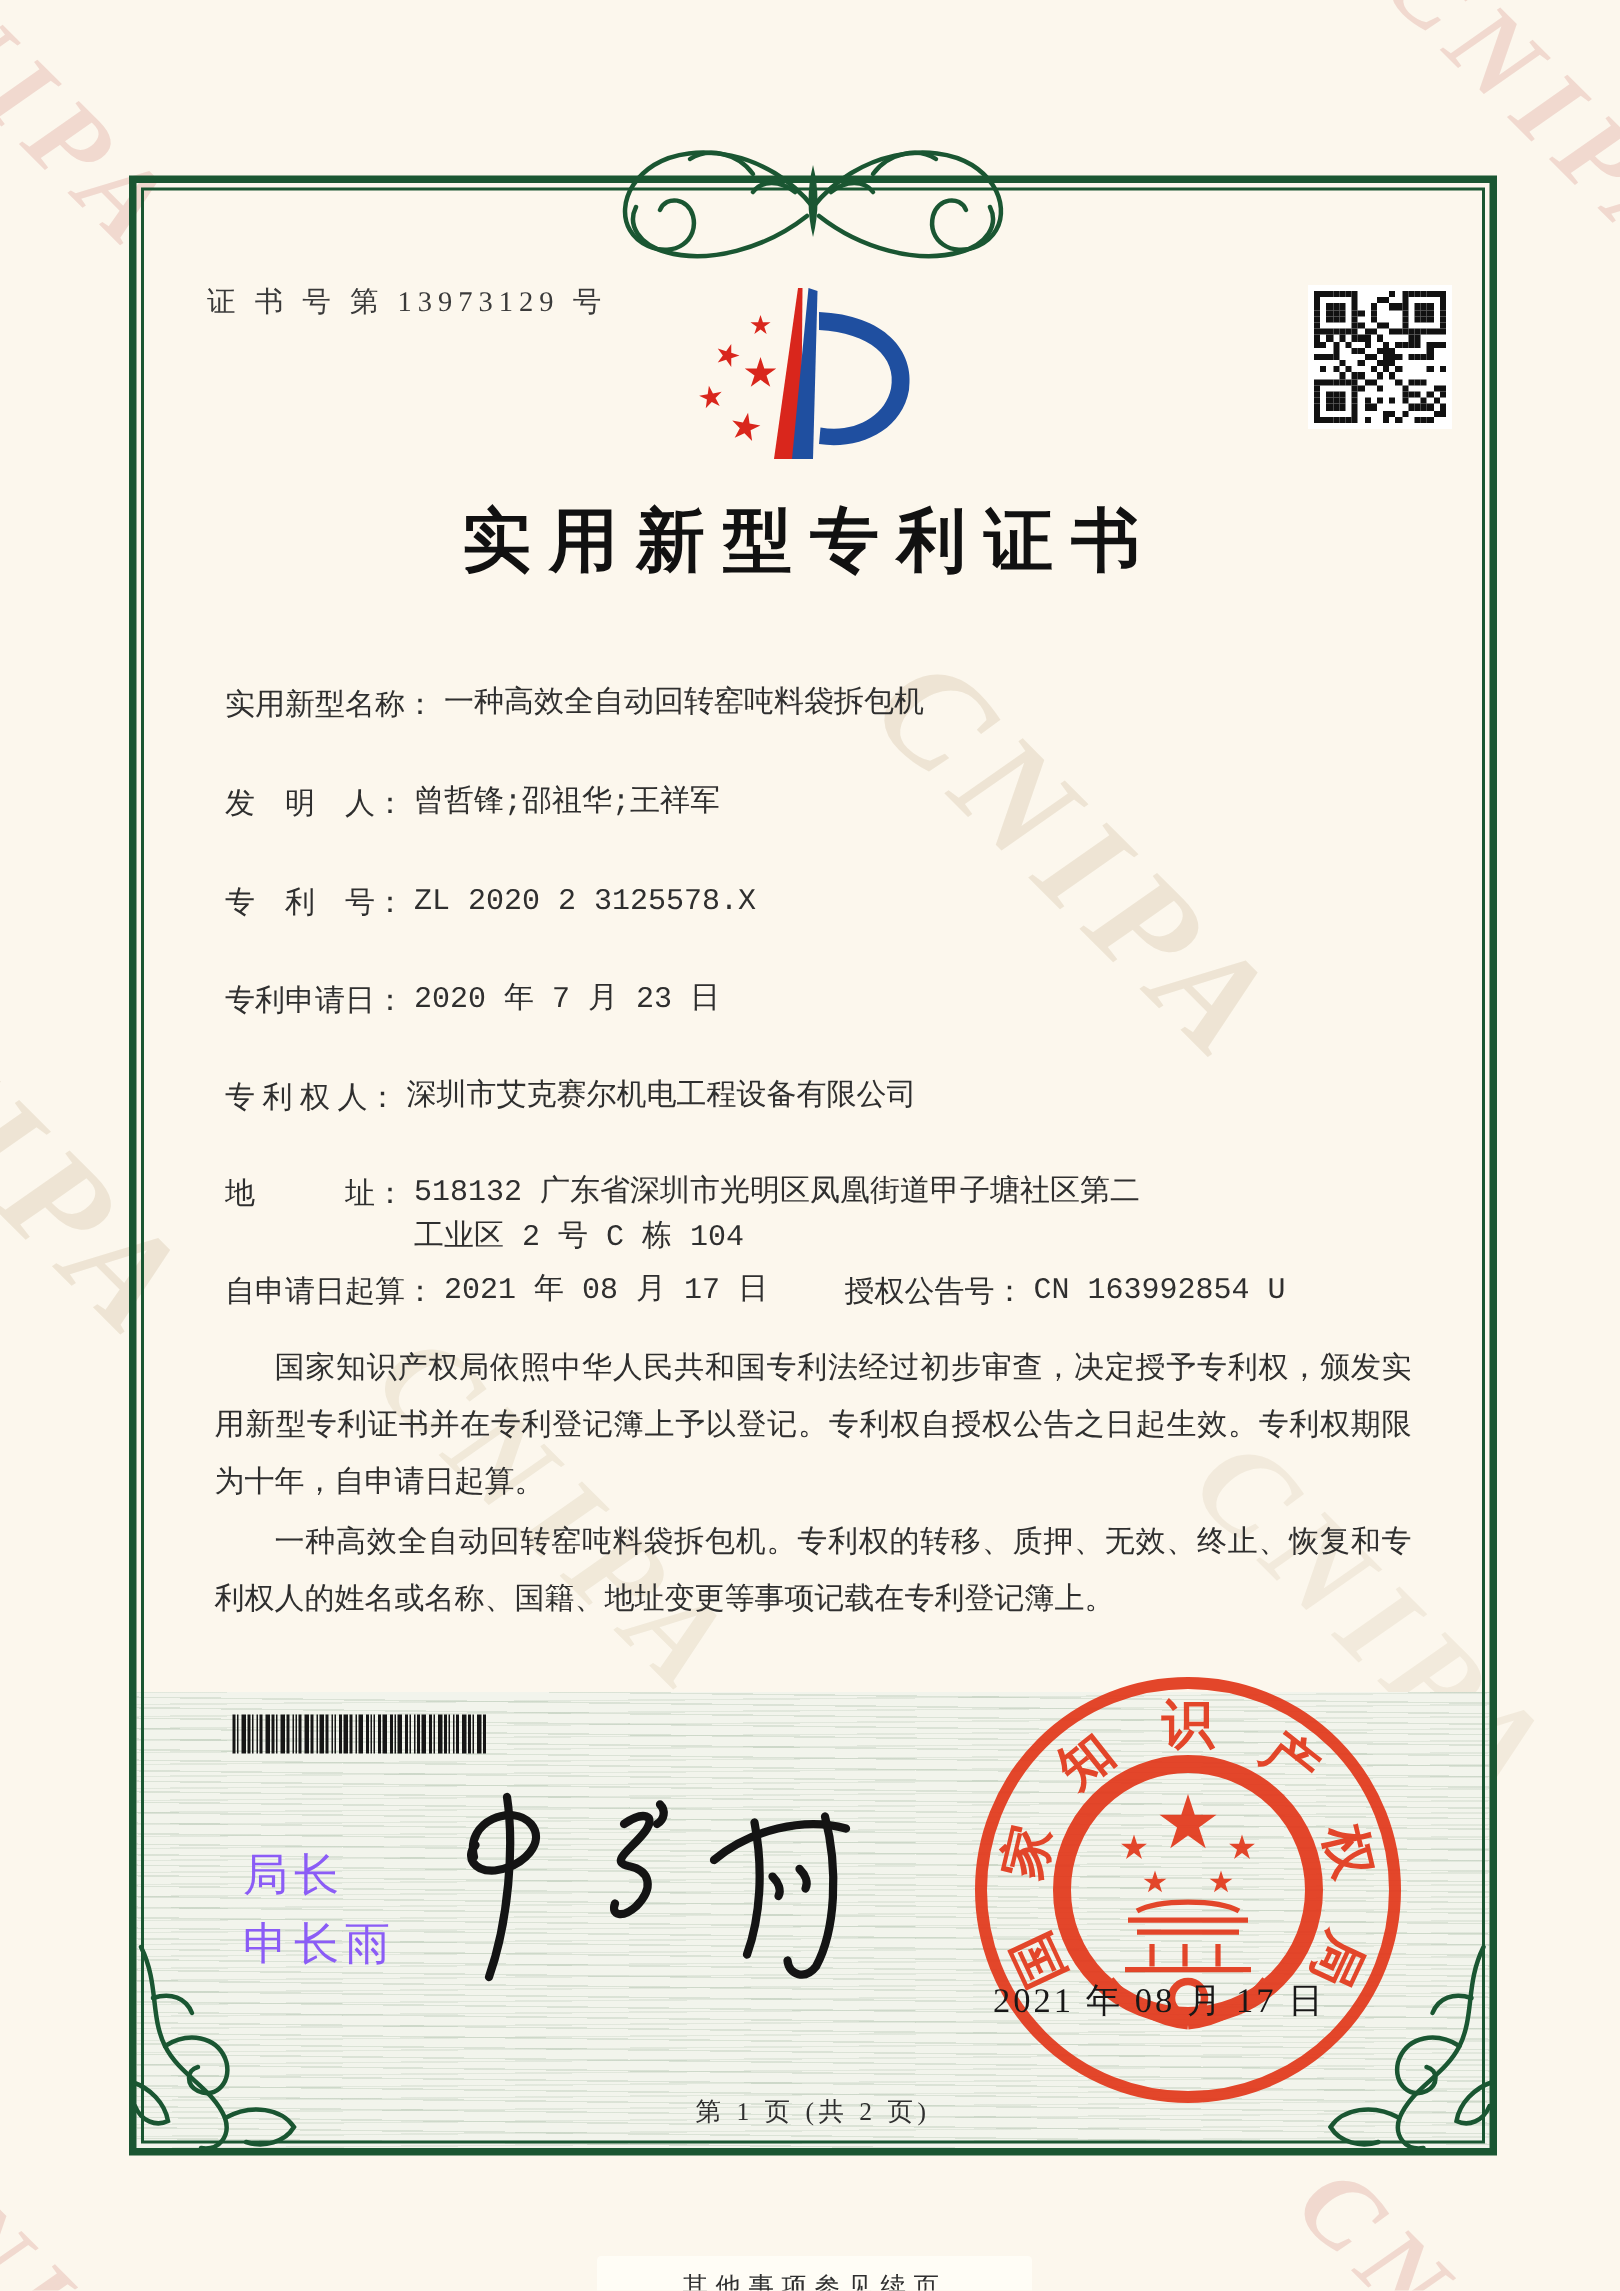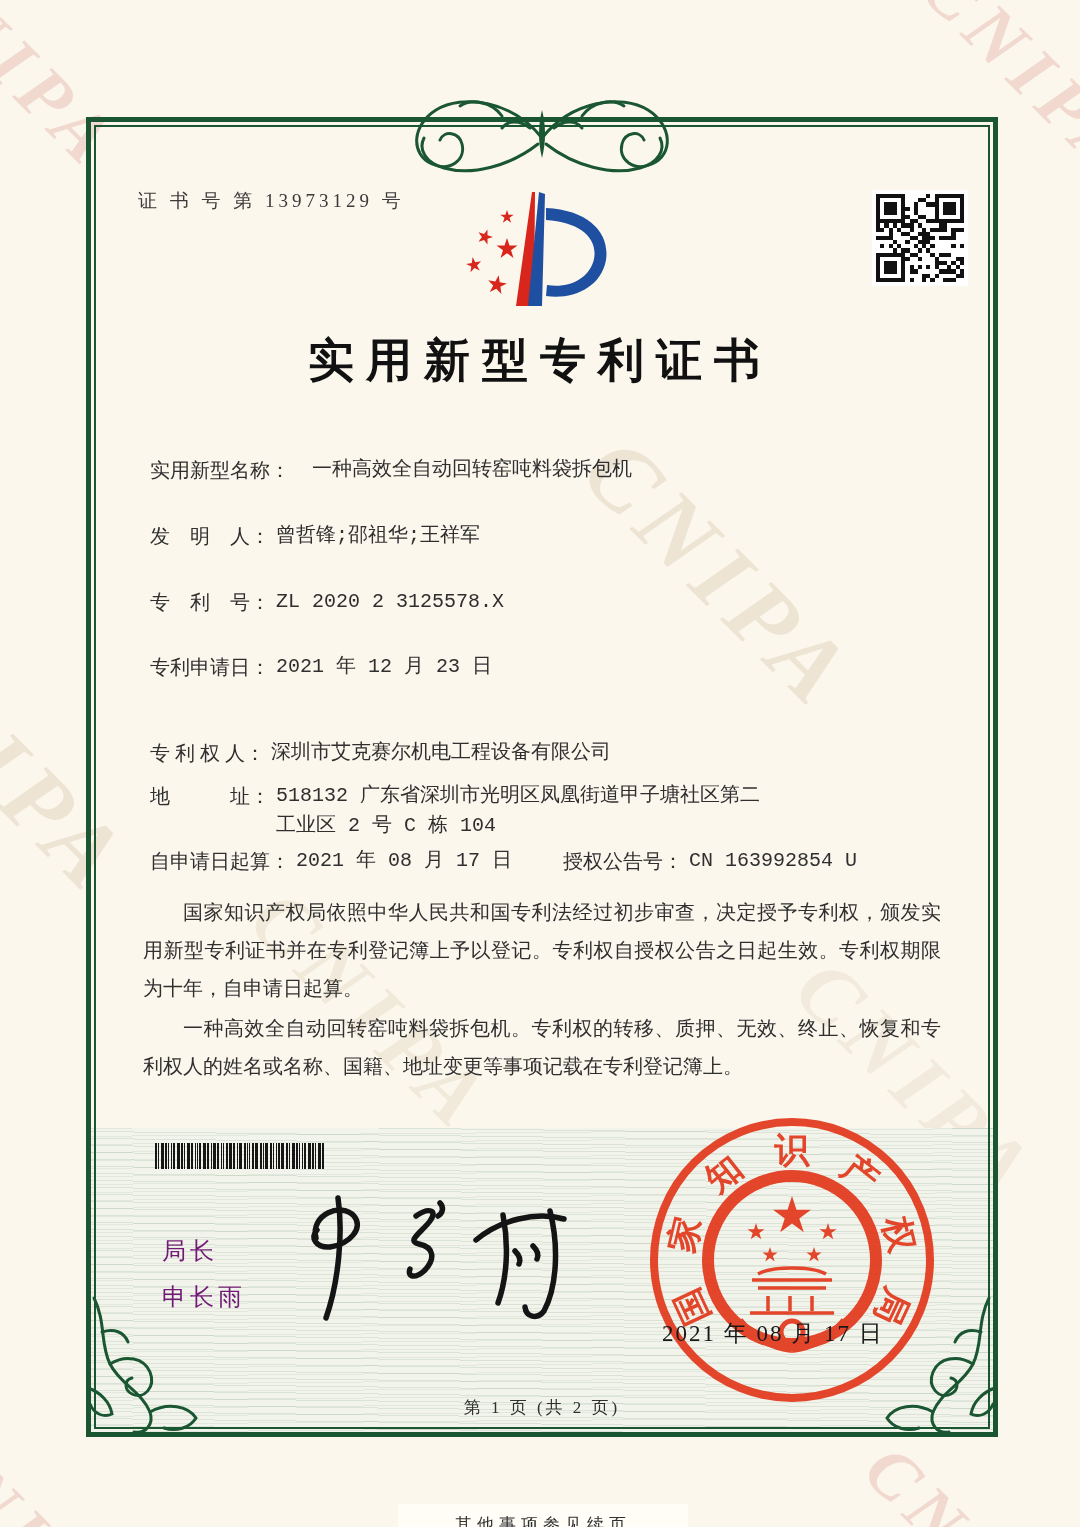--- a/index.html
+++ b/index.html
@@ -79,21 +79,21 @@
 
   .barcode{
     position:absolute;left:155px;top:1143px;height:26px;
     display:flex;align-items:stretch;
   }
   .barcode i{display:block;background:#161616;}
   .barcode em{display:block;background:transparent;}
 
   .commissioner{
     position:absolute;left:162px;top:1228px;
-    font-size:24px;color:#701a75;line-height:46px;letter-spacing:4px;
+    font-size:30px;color:#8b5cf6;line-height:46px;letter-spacing:4px;
   }
   .sig-svg{position:absolute;left:278px;top:1186px;}
 
   .seal-svg{position:absolute;left:640px;top:1108px;opacity:.93;}
   .seal-date{
     position:absolute;left:662px;top:1318px;width:270px;
     font-size:23px;color:#181818;letter-spacing:2px;white-space:nowrap;
   }
 
   .page-info{
@@ -619,37 +619,37 @@
       <polygon points="20.6,75.1 23.3,80.3 29.1,79.2 25.0,83.4 27.8,88.6 22.5,86.0 18.5,90.2 19.3,84.4 14.1,81.9 19.8,80.9"></polygon>
       <polygon points="46.7,93.2 47.7,100.3 54.9,101.6 48.4,104.8 49.4,112.0 44.3,106.8 37.8,109.9 41.2,103.5 36.2,98.3 43.3,99.6"></polygon>
     </g>
   <polygon fill="#d9261c" points="80,10 83,10 82,124 64,124"></polygon>
   <polygon fill="#1f4fa0" points="87,10 93,12 90,124 76,124"></polygon>
   <path d="M94,26 C138,28 158,52 154,78 C149,106 120,118 94,114 L95,103 C117,107 138,96 142,77 C146,56 128,40 94,38 Z" fill="#1f4fa0"></path>
 </svg>
 
 <div class="title">实用新型专利证书</div>
 
-<div class="field-row" style="top:455px;gap:16px;">
+<div class="field-row" style="top:455px;">
   <span class="field-label">实用新型名称：</span>
   <span class="field-value">一种高效全自动回转窑吨料袋拆包机</span>
 </div>
 <div class="field-row" style="top:521px;">
   <span class="field-label">发　明　人：</span>
   <span class="field-value">曾哲锋;邵祖华;王祥军</span>
 </div>
 <div class="field-row" style="top:587px;">
   <span class="field-label">专　利　号：</span>
   <span class="field-value">ZL 2020 2 3125578.X</span>
 </div>
 <div class="field-row" style="top:652px;">
   <span class="field-label">专利申请日：</span>
-  <span class="field-value">2021 年 12 月 23 日</span>
-</div>
-<div class="field-row" style="top:717px;margin-top:21px;">
+  <span class="field-value">2020 年 7 月 23 日</span>
+</div>
+<div class="field-row" style="top:717px;">
   <span class="field-label">专 利 权 人：</span>
   <span class="field-value">深圳市艾克赛尔机电工程设备有限公司</span>
 </div>
 <div class="field-row" style="top:781px;">
   <span class="field-label">地　　　址：</span>
   <span class="field-value addr-value">518132 广东省深圳市光明区凤凰街道甲子塘社区第二工业区 2 号 C 栋 104</span>
 </div>
 <div class="field-row" style="top:846px;">
   <span class="field-label">自申请日起算：</span>
   <span class="field-value">2021 年 08 月 17 日</span>

